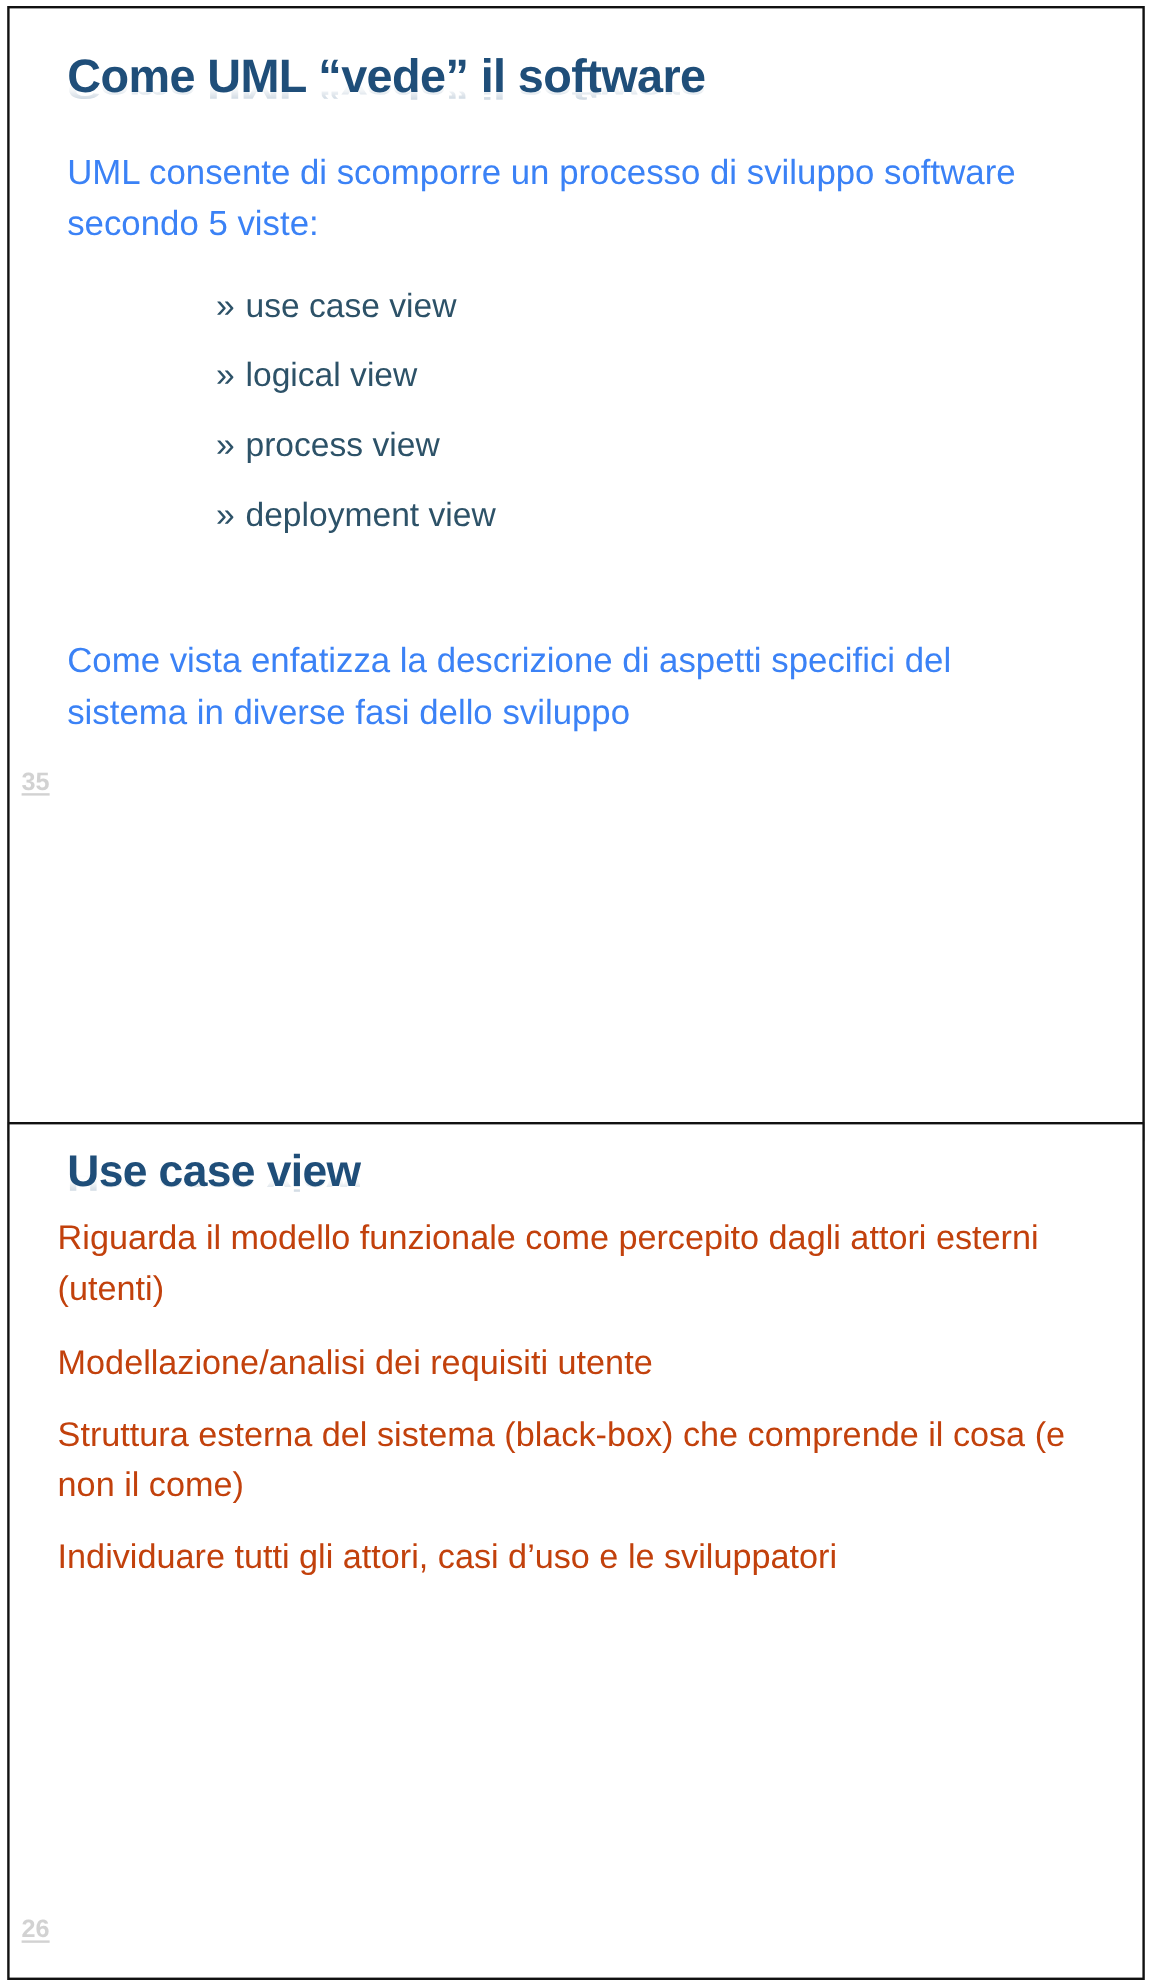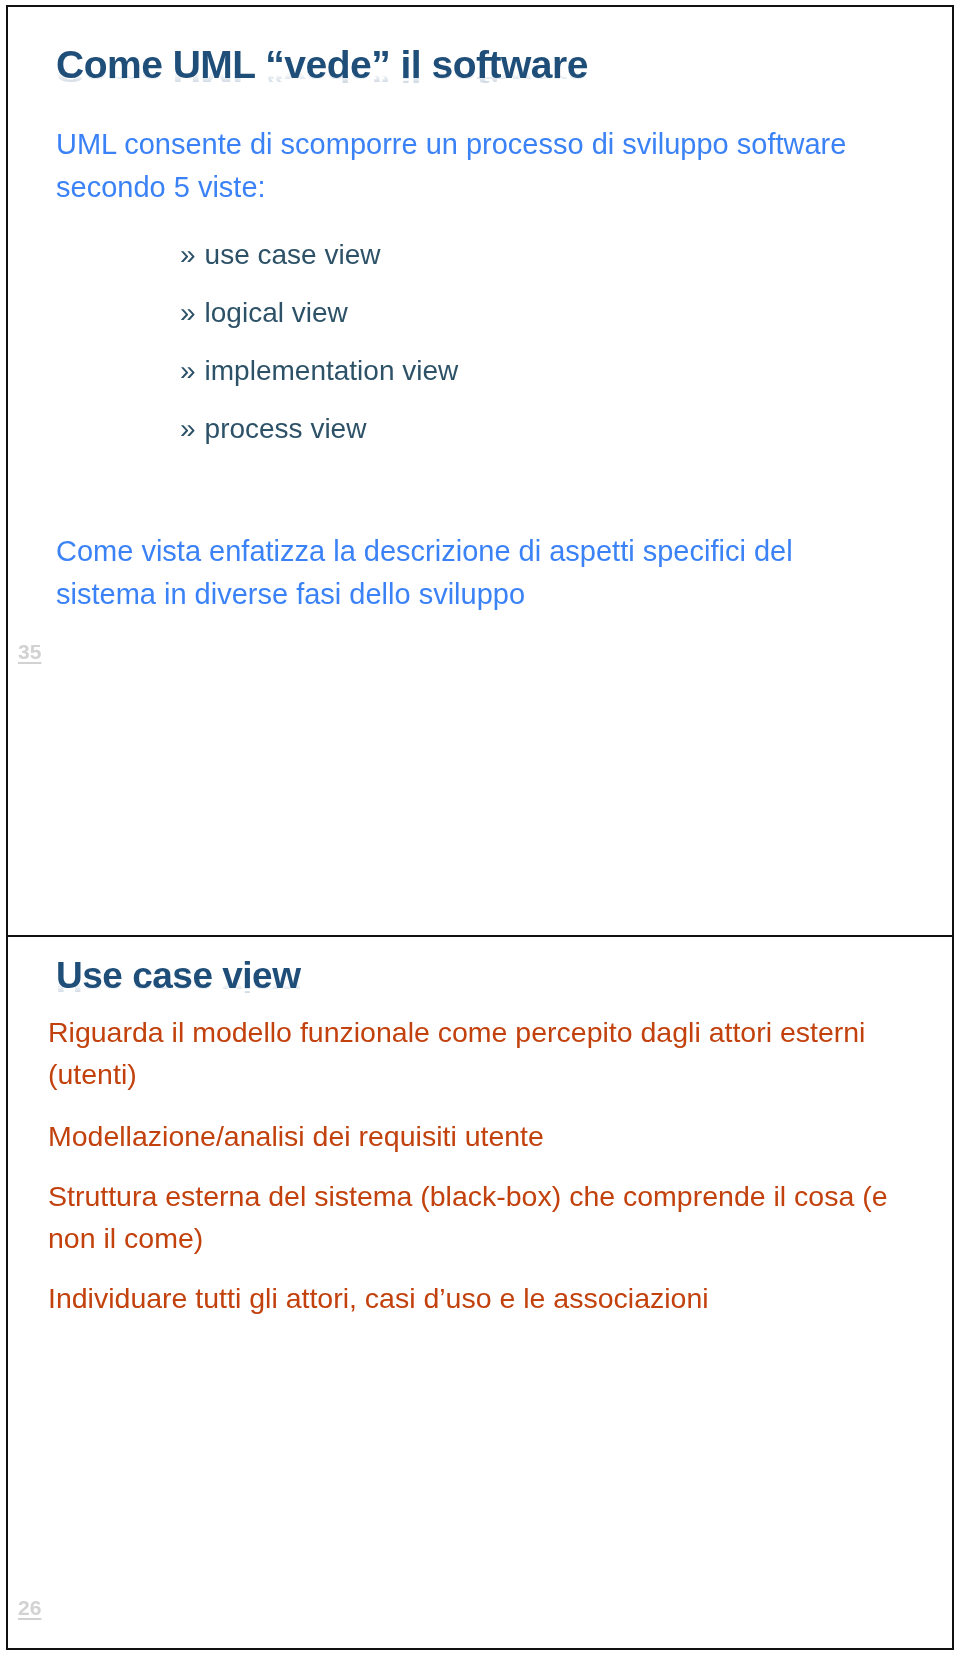--- a/index.html
+++ b/index.html
@@ -174,39 +174,39 @@
     <div class="body-block body-top">UML consente di scomporre un processo di sviluppo software secondo 5 viste:</div>
 
     <ul class="bullet-list">
       <li class="bullet-item">
         <span class="bullet-mark">»</span><span>use case view</span>
       </li>
       <li class="bullet-item">
         <span class="bullet-mark">»</span><span>logical view</span>
       </li>
       <li class="bullet-item">
-        <span class="bullet-mark">»</span><span>implementation view</span>
-      </li>
-      <li class="bullet-item">
         <span class="bullet-mark">»</span><span>process view</span>
+      </li>
+      <li class="bullet-item">
+        <span class="bullet-mark">»</span><span>deployment view</span>
       </li>
     </ul>
 
     <div class="body-block body-bottom">Come vista enfatizza la descrizione di aspetti specifici del sistema in diverse fasi dello sviluppo</div>
   </div>
 
   <div class="page-number" id="page-num-25">35</div>
 
   <div class="slide" id="slide-2">
     <div class="slide-title-wrap" style="top: 20px;">
       <div class="slide-title">Use case view</div>
       <div class="slide-title-reflection">Use case view</div>
     </div>
   </div>
 
   <div class="para" id="p-1">Riguarda il modello funzionale come percepito dagli attori esterni (utenti)</div>
   <div class="para" id="p-2">Modellazione/analisi dei requisiti utente</div>
   <div class="para" id="p-3">Struttura esterna del sistema (black-box) che comprende il cosa (e non il come)</div>
-  <div class="para" id="p-4">Individuare tutti gli attori, casi d’uso e le associazioni</div>
+  <div class="para" id="p-4">Individuare tutti gli attori, casi d’uso e le sviluppatori</div>
 
   <div class="page-number" id="page-num-26">26</div>
 
 </div>
 
 </body></html>

